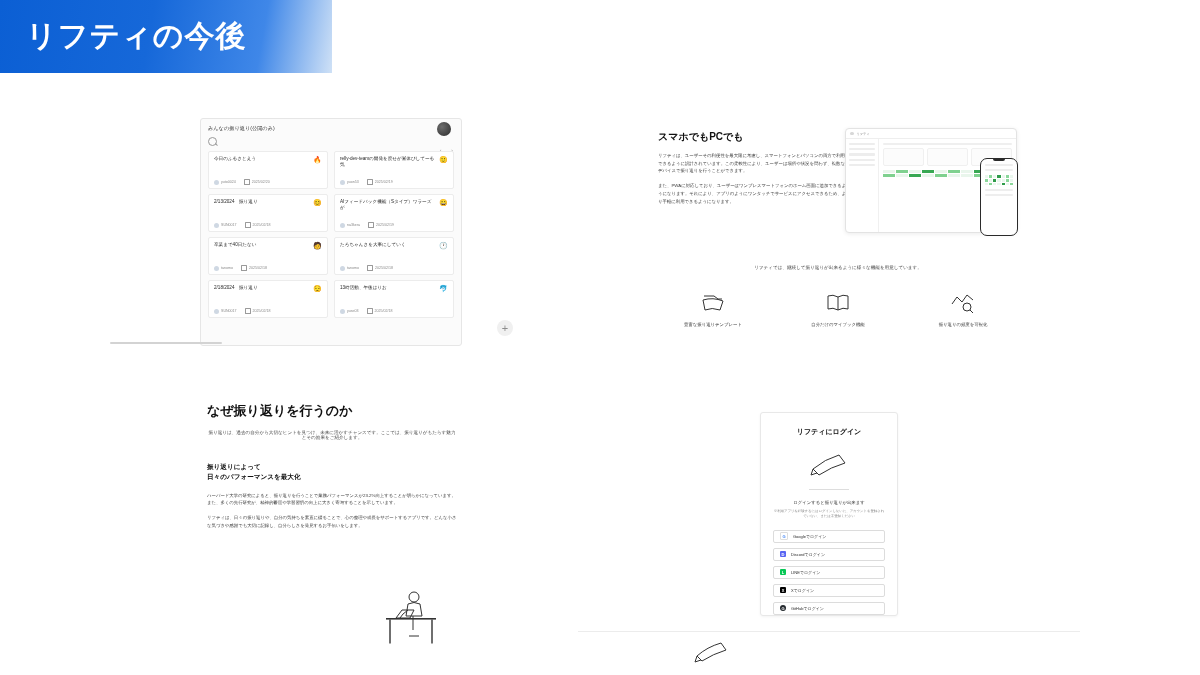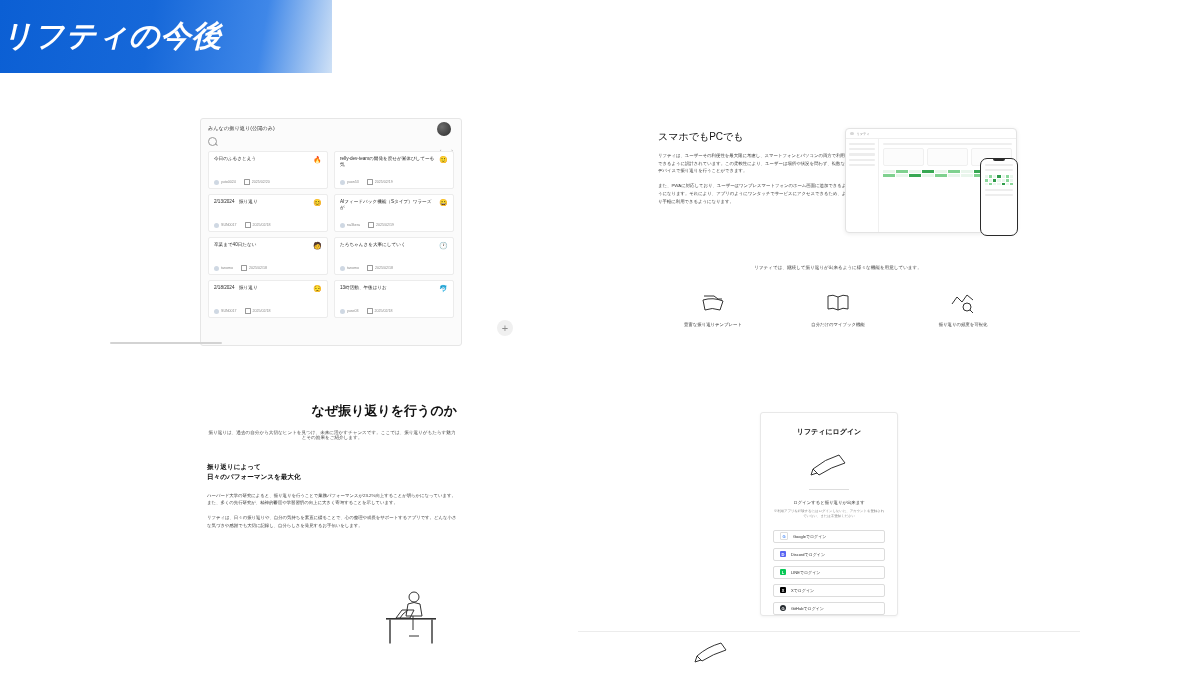--- a/index.html
+++ b/index.html
@@ -23,23 +23,22 @@
     width: 332px; height: 73px;
     background: linear-gradient(100deg, #0b5fd4 0%, #1668d9 45%, #3f87e8 78%, #cfe1f6 100%);
     display: flex;
     align-items: center;
   }
   .header-title {
     color: #ffffff;
     font-size: 30px;
     font-weight: bold;
     letter-spacing: 1px;
-    padding-left: 2px;
+    padding-left: 26px;
     white-space: nowrap;
-    font-style: italic;
   }
 
   
   .panel {
     position: absolute;
     background: #ffffff;
   }
 
   
   .board {
@@ -156,21 +155,21 @@
     left: 437px; top: 122px;
     width: 14px; height: 14px;
     border-radius: 50%;
     background: radial-gradient(circle at 35% 35%, #6d6d6d, #2b2b2b);
   }
 
   
   .sec-smartpc { left: 658px; top: 130px; width: 190px; }
   .h3 {
     font-size: 10px;
-    font-weight: normal;
+    font-weight: bold;
     color: #111;
     margin: 0 0 8px 0;
   }
   .body-small {
     font-size: 4.4px;
     line-height: 1.75;
     color: #3a3a3a;
     margin: 0 0 7px 0;
   }
   .device-shot {
@@ -237,21 +236,21 @@
     color: #444;
     margin: 0 0 20px 0;
   }
   .feature-row { display: flex; justify-content: space-between; }
   .feature { width: 110px; text-align: center; }
   .feature-label { font-size: 4.4px; color: #333; margin-top: 6px; }
   .icon-wrap { height: 26px; display: flex; align-items: center; justify-content: center; }
 
   
   .sec-why { left: 207px; top: 402px; width: 250px; }
-  .sec-why .h2 { text-align: right; font-family: Liberation Mono, monospace; }
+  .sec-why .h2 { text-align: left; font-family: Liberation Mono, monospace; }
   .sec-why .lead { text-align: center; margin-bottom: 22px; }
   .h4 {
     font-size: 6.6px; font-weight: bold; color: #111;
     margin: 0 0 10px 0; line-height: 1.5;
   }
   .person-illust {
     position: absolute; left: 380px; top: 588px;
     width: 62px; height: 58px;
   }
 

